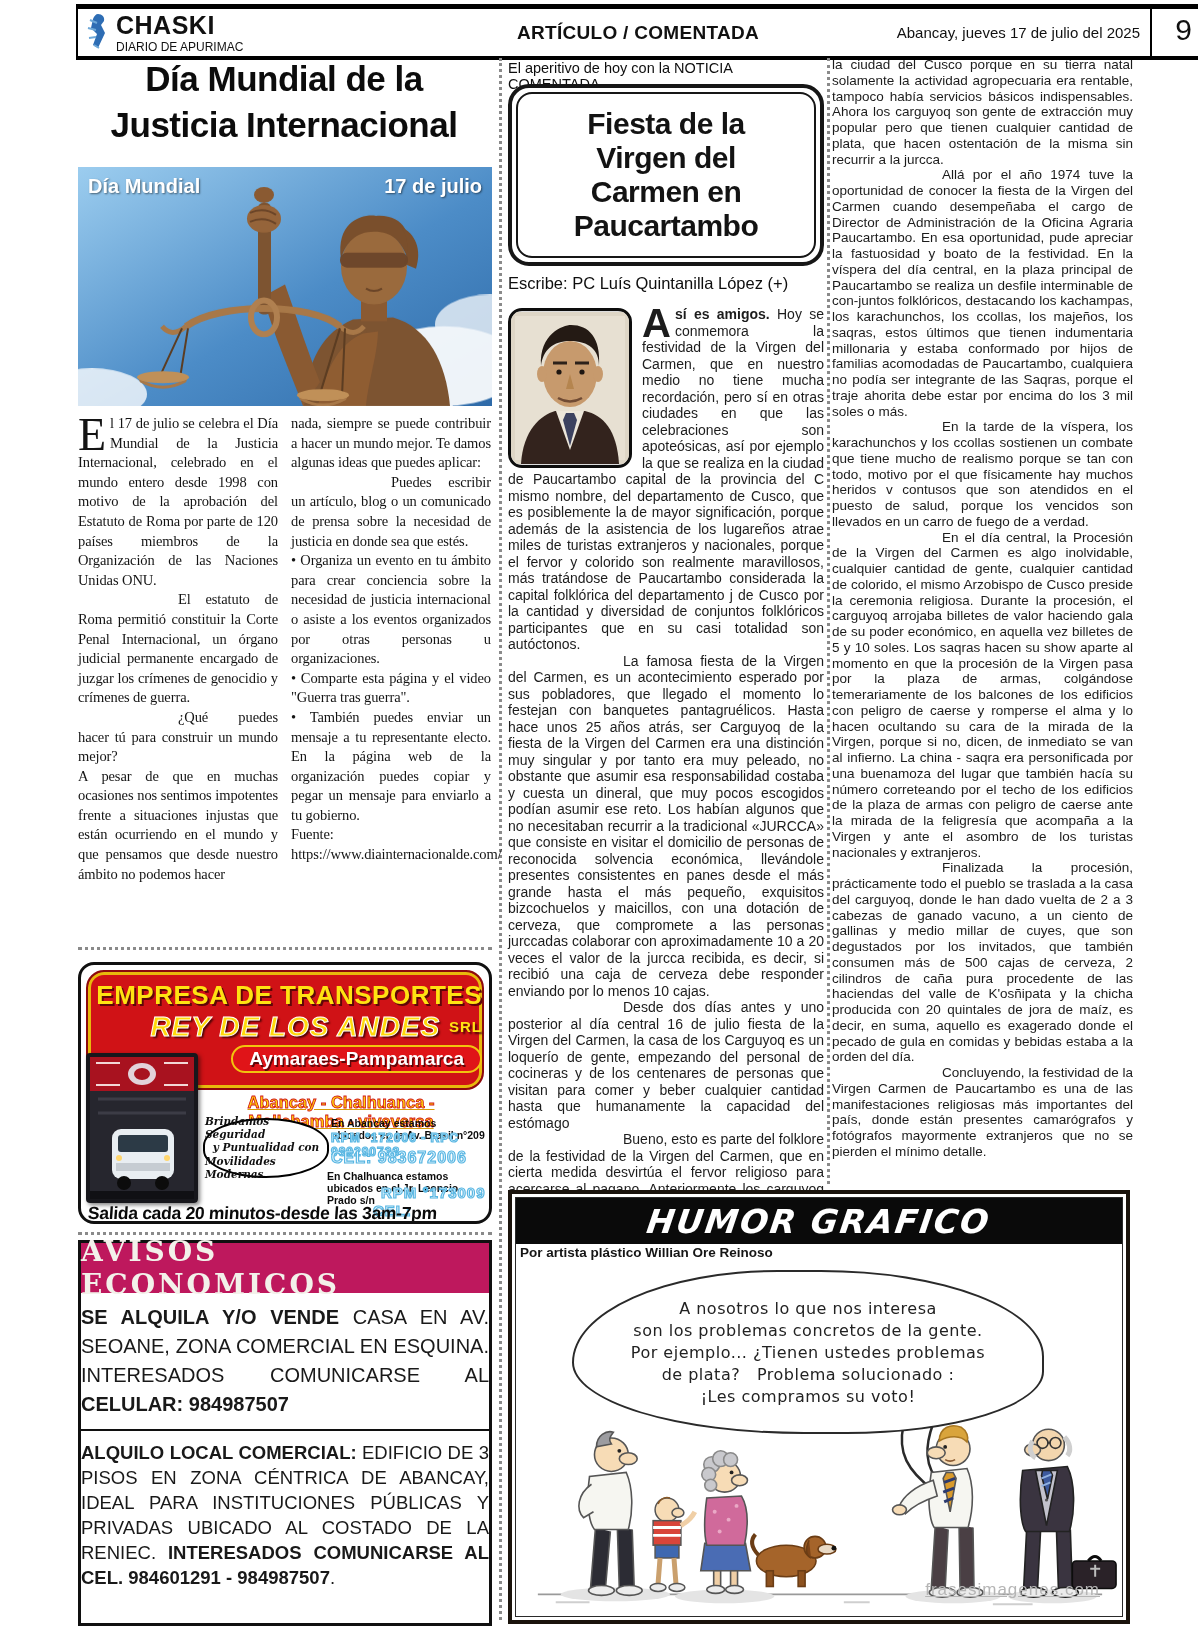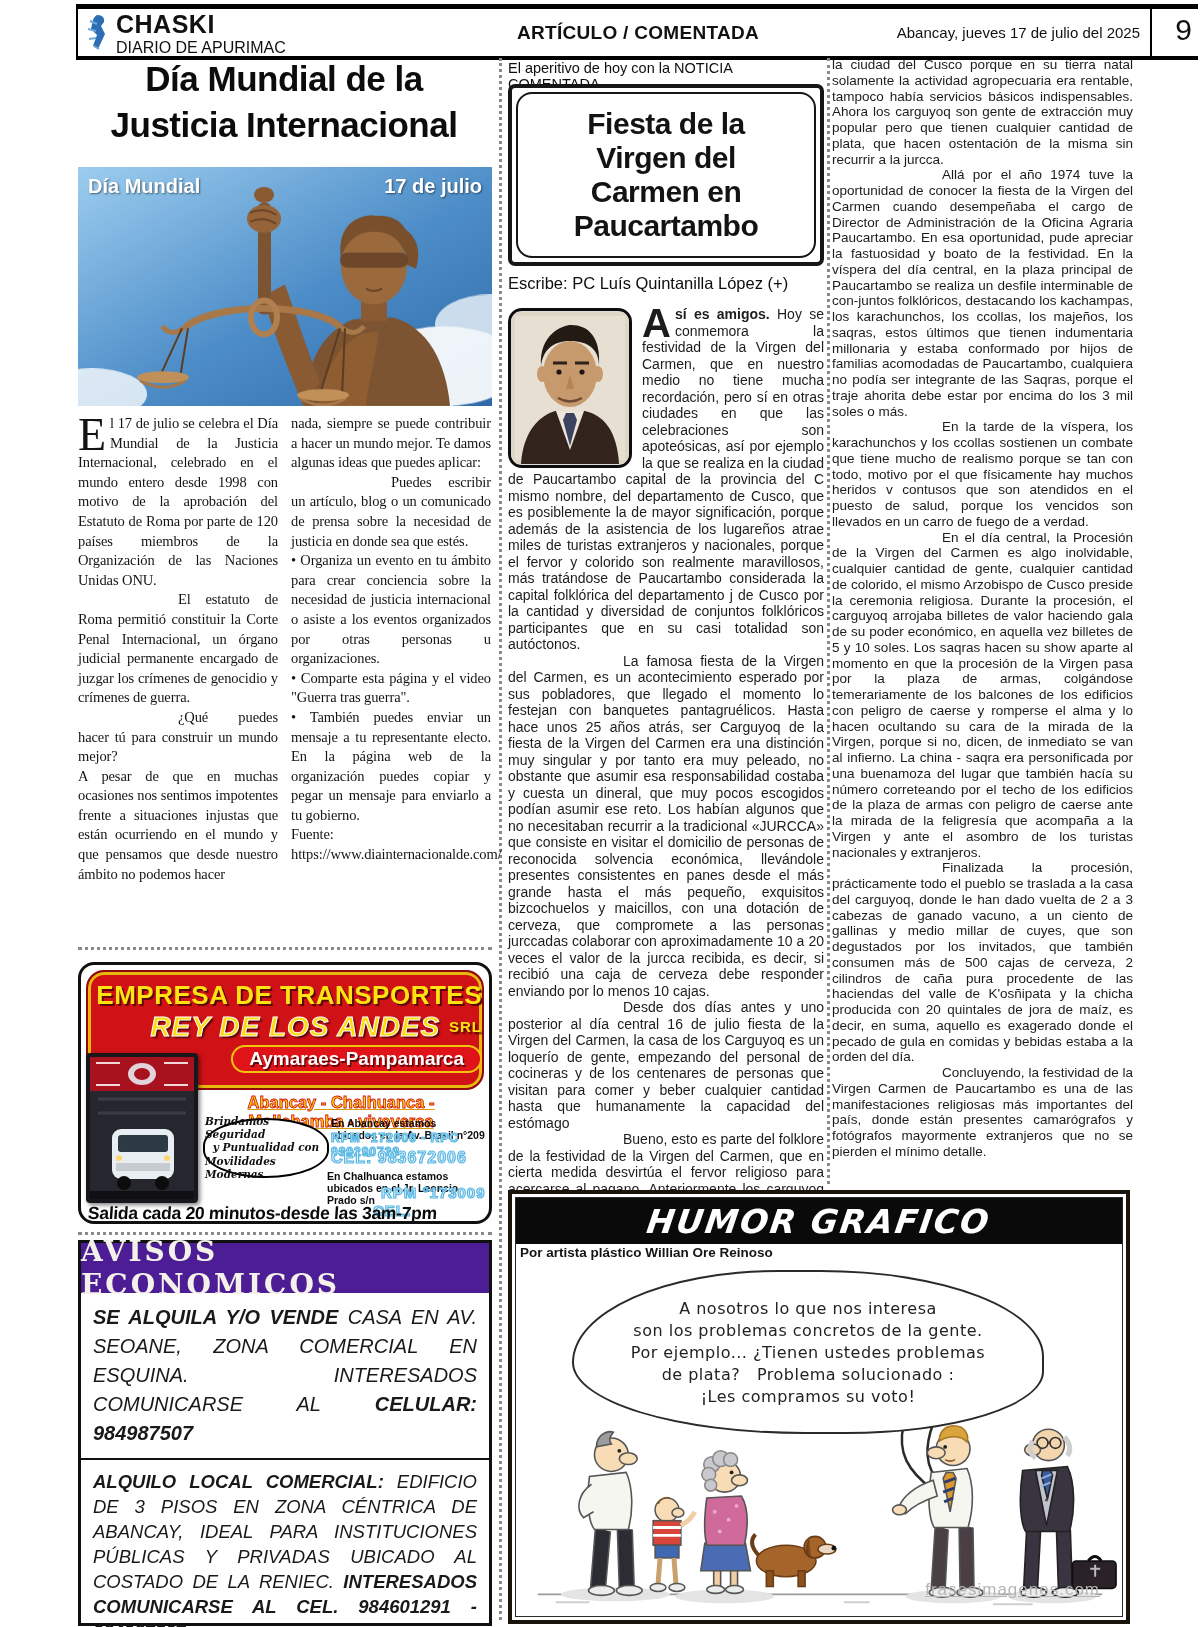--- a/index.html
+++ b/index.html
@@ -4,21 +4,21 @@
 <style>
   html,body{margin:0;padding:0;background:#e8e8e8;}
   .page{position:relative;width:1200px;height:1627px;background:#ffffff;overflow:hidden;
         font-family:"Liberation Sans",sans-serif;color:#111;margin:0 auto;}
   
   .header{position:absolute;left:76px;top:4px;width:1120px;height:47px;
           border-top:5px solid #000;border-bottom:4px solid #000;border-left:2px solid #000;}
   .brand{position:absolute;left:6px;top:3px;display:flex;align-items:center;gap:6px;}
   .brand-txt{line-height:1;}
   .brand-name{font-weight:bold;font-size:25px;letter-spacing:.5px;}
-  .brand-sub{font-size:16px;margin-top:3px;}
+  .brand-sub{font-size:12px;margin-top:3px;}
   .section-title{position:absolute;left:0;right:0;top:13px;text-align:center;font-weight:bold;
                  font-size:19px;letter-spacing:.3px;}
   .hdr-date{position:absolute;right:58px;top:15px;font-size:15px;}
   .hdr-rule{position:absolute;right:46px;top:0;height:100%;border-left:2px solid #000;}
   .hdr-page{position:absolute;right:6px;top:4px;font-size:30px;font-weight:400;}
   
   .vsep{position:absolute;width:0;border-left:3px dotted #8a8a8a;}
   .hsep{position:absolute;height:0;border-top:3px dotted #8a8a8a;}
   
   .la-title{position:absolute;left:70px;top:56px;width:428px;text-align:center;font-weight:800;
@@ -30,21 +30,21 @@
   .img-label.l{left:10px;} .img-label.r{right:10px;}
   .la-body{position:absolute;left:78px;top:414px;width:414px;display:flex;gap:13px;}
   .la-col{width:200px;font-family:"Liberation Serif",serif;font-size:14.5px;line-height:19.6px;
           text-align:justify;color:#141414;letter-spacing:-.1px;}
   .la-col p{margin:0;}
   .ind-s p.i{ text-indent:100px;}
   .dropcap-serif{float:left;font-size:46px;line-height:37px;padding:2px 4px 0 0;font-weight:400;}
   
   .kicker{position:absolute;left:508px;top:60px;width:316px;font-size:14.5px;color:#0e0e0e;}
   .titlebox{position:absolute;left:508px;top:84px;width:316px;height:182px;box-sizing:border-box;
-            border:4px solid #161616;border-radius:7px;padding:4px;background:#fff;}
+            border:4px solid #161616;border-radius:21px;padding:4px;background:#fff;}
   .titlebox-inner{width:100%;height:100%;box-sizing:border-box;border:2px solid #161616;
                   border-radius:16px;display:flex;align-items:center;justify-content:center;}
   .titlebox-text{width:235px;text-align:center;font-weight:800;font-size:30px;line-height:1.14;
                  letter-spacing:-.5px;color:#131313;}
   .byline{position:absolute;left:508px;top:274px;width:316px;font-size:16.5px;color:#0e0e0e;}
   .m-body{position:absolute;left:508px;top:306px;width:316px;font-size:14px;line-height:16.5px;
           text-align:justify;color:#1c1c1c;}
   .m-body p{margin:0;}
   .m-body p.i{text-indent:115px;}
   .m-photo{float:left;width:118px;height:154px;border:3px solid #0d0d0d;border-radius:14px;
@@ -83,24 +83,24 @@
   .ad-rpm1{position:absolute;left:250px;top:166px;font-size:12px;}
   .ad-cel1{position:absolute;left:250px;top:184px;font-size:16px;}
   .ad-loc2{position:absolute;left:246px;top:205px;right:4px;font-size:10.5px;font-weight:bold;color:#0c0c0c;}
   .ad-rpm2{position:absolute;left:300px;top:219px;font-size:15px;}
   .ad-cel2{position:absolute;left:292px;top:237px;font-size:15px;}
   .ad-sched{position:absolute;left:7px;top:238px;font-size:17.5px;font-weight:800;color:#0a0a0a;
             letter-spacing:-.3px;transform:skewX(-4deg);}
   
   .avisos{position:absolute;left:78px;top:1240px;width:414px;height:386px;background:#fff;
           border:3px solid #101010;box-sizing:border-box;}
-  .avisos-hd{height:50px;background:#4c1d95;display:flex;align-items:center;justify-content:center;}
+  .avisos-hd{height:50px;background:#be185d;display:flex;align-items:center;justify-content:center;}
   .avisos-hd span{font-family:"DejaVu Serif",serif;font-weight:bold;font-size:28px;color:#f3f1ea;
                   letter-spacing:3px;}
-  .aviso{padding:10px 12px;font-size:20px;line-height:29px;text-align:justify;color:#191919;font-style:italic;}
+  .aviso{padding:10px 0;font-size:20px;line-height:29px;text-align:justify;color:#191919;}
   .aviso.first{border-bottom:2px solid #101010;}
   .aviso.second{font-size:18.5px;line-height:25px;padding-top:9px;}
   
   .humor{position:absolute;left:508px;top:1190px;width:622px;height:434px;background:#fff;
          border:4px solid #1a130c;box-sizing:border-box;padding:3px;}
   .humor-inner{border:1px solid #2a2a2a;height:100%;box-sizing:border-box;position:relative;
                overflow:hidden;}
   .humor-bar{height:46px;background:#0a0a0a;display:flex;align-items:center;justify-content:center;}
   .humor-bar span{color:#fff;font-family:"DejaVu Sans",sans-serif;font-style:italic;font-weight:800;
                   font-size:33px;letter-spacing:2px;transform:skewX(-8deg);}

